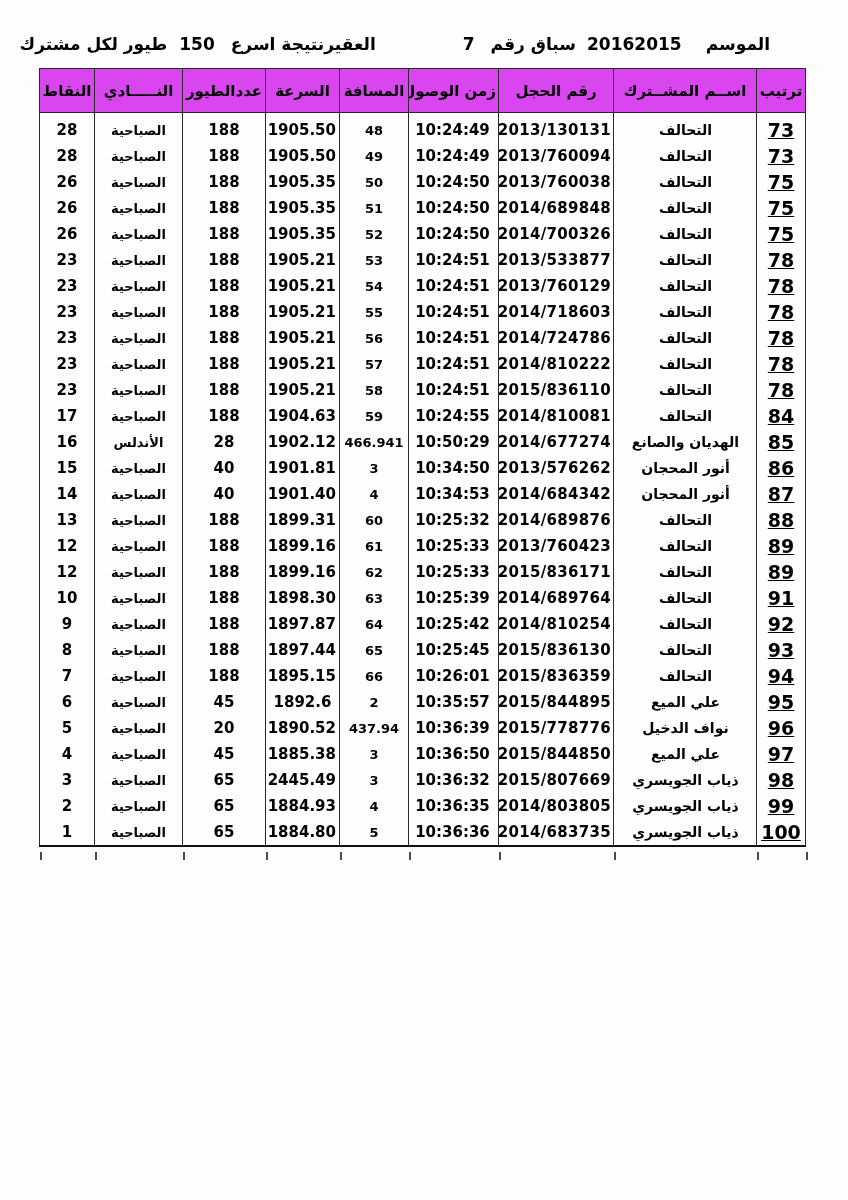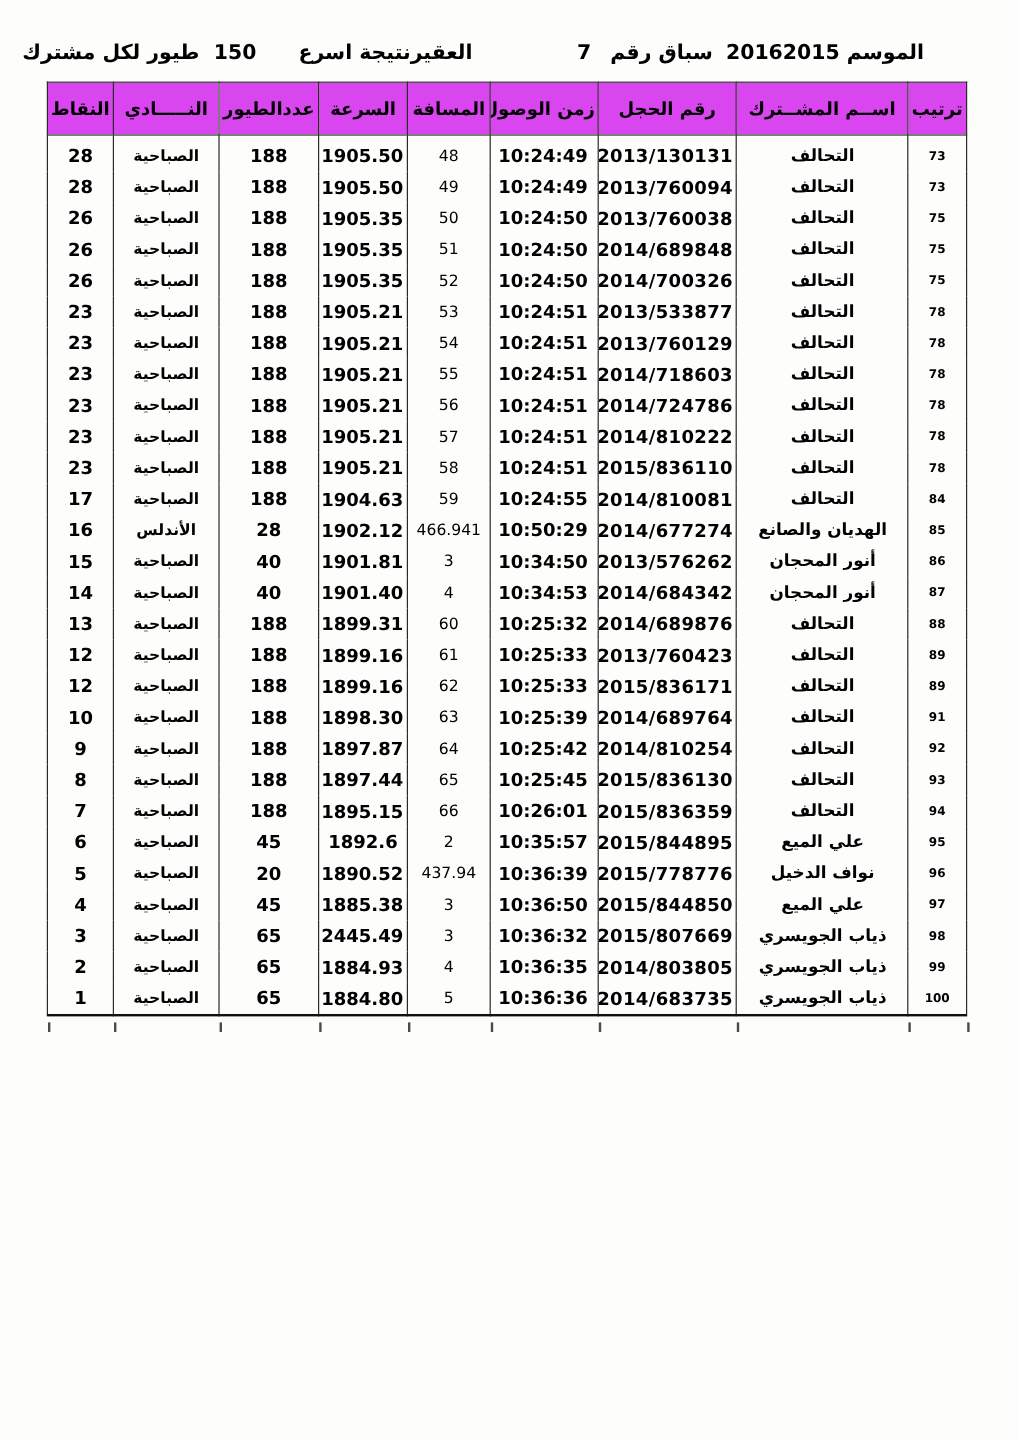--- a/index.html
+++ b/index.html
@@ -13,26 +13,26 @@
   }
   .page { position:absolute; inset:0; background:#fdfdfc; }
 
   
   .title-row {
     position:absolute; top:34px; left:0; right:0;
     padding:0 78px 0 60px;
     display:flex; direction:rtl; align-items:baseline;
     font-size:17px; font-weight:bold; white-space:nowrap;
   }
-  .title-row .sp6  { margin-left:6px; }
+  .title-row .sp6  { margin-left:24px; }
   .title-row .sp11 { margin-left:11px; }
   .title-row .sp16 { margin-left:16px; }
   .title-row .sp87 { margin-left:87px; }
   .title-row .sp58 { }
-  .title-row .sp20 { margin-left:35px; }
+  .title-row .sp20 { margin-left:16px; }
   .title-row .sp12 { margin-left:12px; }
   .title-row .sp13 { margin-left:13px; }
   .num { font-family:"DejaVu Sans", sans-serif; }
 
   
   table.results {
     position:absolute; top:68px; right:42px;
     width:766px;
     border-collapse:collapse; table-layout:fixed;
     direction:rtl;
@@ -52,23 +52,23 @@
     border-right:1px solid #2a2a2a;
     border-top:none; border-bottom:none;
     height:26px; padding:0 3px;
     font-size:15px; font-weight:bold;
     text-align:center; vertical-align:middle;
     white-space:nowrap; overflow:hidden;
   }
   table.results td.name    { text-align:center; font-size:14px; padding-right:2px; }
   table.results td.ring    { text-align:right; font-size:15px; letter-spacing:0.3px; padding-right:2px;padding-left:17px; }
   table.results td.arrival { font-size:15px; padding-right:5px; }
-  table.results td.distance{ font-weight:normal; font-size:13px; }
+  table.results td.distance{ font-weight:bold; font-size:13px; }
   table.results td.club    { font-size:13px; }
-  table.results td.rank    { font-size:10px; }
+  table.results td.rank    { font-size:19px;text-decoration:underline; }
   table.results tbody tr:first-child td { padding-top:4px; }
 
   
   .tick {
     position:absolute; top:852px;
     width:1.5px; height:8px;
     background:#4a4a4a;
   }
 </style>
 </head>

